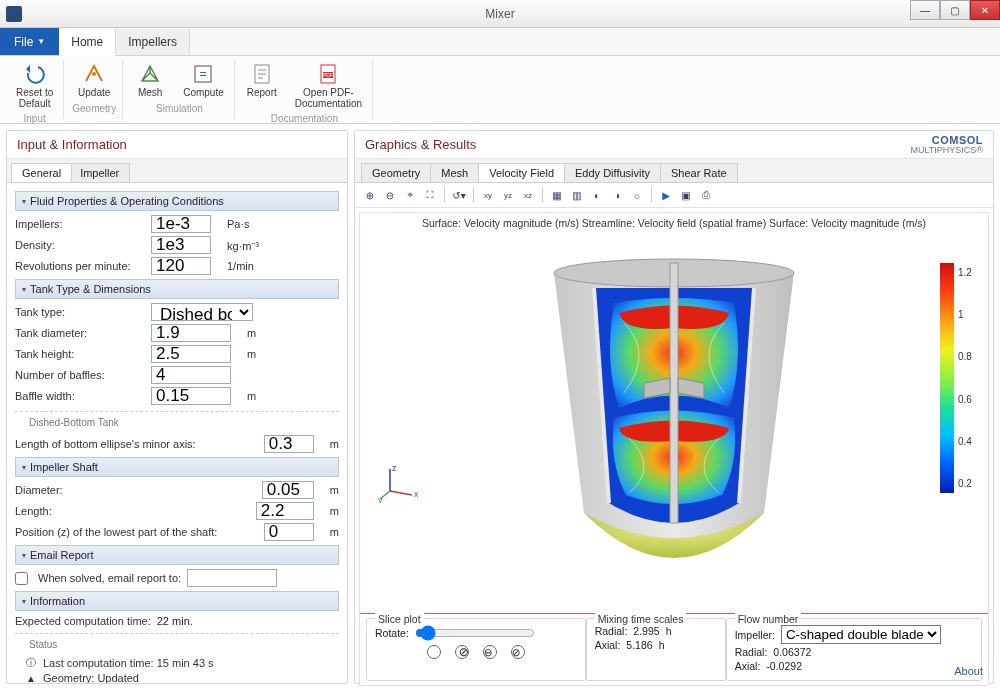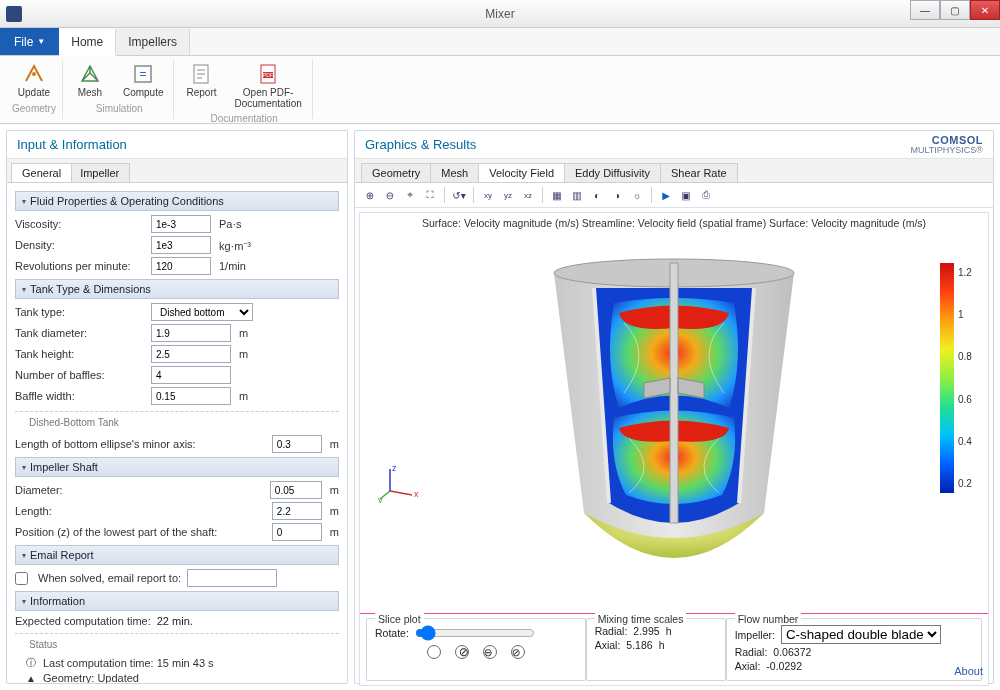--- a/index.html
+++ b/index.html
@@ -26,37 +26,37 @@
   .r-item { display:flex; flex-direction:column; align-items:center; gap:2px; padding:2px 4px; min-width:38px;}
   .r-item .ic { width:24px; height:24px; display:flex; align-items:center; justify-content:center;}
   .r-item span { font-size:10px; color:#3a3a3a; text-align:center; line-height:1.05;}
   .r-group-label { font-size:10px; color:#9a9a9a; margin-top:2px;}
   
   
   .main { display:flex; height:calc(690px - 28px - 28px - 68px); padding:6px; gap:6px; background:#fff;}
   .panel { border:1px solid #cfd6e0; border-radius:2px; background:#fff; display:flex; flex-direction:column; }
   .panel-left { width:342px; }
   .panel-right { flex:1; position:relative;}
-  .panel-hdr { padding:6px 10px; font-size:13px; color:#0369a1; border-bottom:1px solid #e3e3e3;}
+  .panel-hdr { padding:6px 10px; font-size:13px; color:#7f1d1d; border-bottom:1px solid #e3e3e3;}
   
   
   .ltabs { display:flex; border-bottom:1px solid #cfcfcf; background:#f3f3f3; padding-left:4px; padding-top:4px;}
   .ltab { padding:3px 10px; font-size:11px; border:1px solid #cfcfcf; border-bottom:none; background:#fff; margin-right:-1px;}
   .ltab.inactive { background:#ececec;padding-left:8px;}
   
   .scroll { overflow-y:auto; flex:1; padding:4px 8px;}
   
   .section-hdr { background:linear-gradient(#e9eef6,#d7e1ef); border:1px solid #bcc6d6; padding:3px 6px; font-size:11px; color:#223; margin:4px 0; display:flex; align-items:center; gap:4px;}
   .section-hdr::before { content:"▾"; font-size:8px; color:#556;}
   
   .row { display:flex; align-items:center; margin:3px 0; gap:6px;}
   .row label { width:130px; font-size:11px; color:#333;}
-  .row input[type=text], .row select { height:18px; border:1px solid #9faab8; padding:0 4px; font-size:10px; background:#fff;}
+  .row input[type=text], .row select { height:18px; border:1px solid #9faab8; padding:0 4px; font-size:17px; background:#fff;}
   .row .val { width:60px;}
-  .row .unit { font-size:11px; color:#333; margin-left:2px;}
+  .row .unit { font-size:11px; color:#333; margin-left:10px;}
   .row.wide label { width:auto; flex:1;}
   
   .subgroup { border-top:1px dashed #ccc; margin:6px 0 4px; padding-top:4px; }
   .subgroup-label { font-size:10px; color:#777; margin:-11px 0 4px 10px; background:#fff; display:inline-block; padding:0 4px;}
   
   .info-line { display:flex; align-items:center; gap:6px; font-size:11px; color:#333; margin:3px 0 3px 10px;}
   .info-ic { width:12px; height:12px; display:inline-flex; align-items:center; justify-content:center; font-size:10px;}
   
   
   .rtabs { display:flex; border-bottom:1px solid #cfcfcf; background:#f3f3f3; padding:4px 0 0 6px;}
@@ -112,20 +112,35 @@
   <div class="file-btn">
     <span>File</span>
     <span style="font-size:8px;">▼</span>
   </div>
   <div class="menutab">Home</div>
   <div class="menutab inactive">Impellers</div>
 </div>
 
 <div class="ribbon">
 
+  <div class="r-group">
+    <div class="r-icons">
+      <div class="r-item">
+        <div class="ic">
+            <svg width="22" height="22">
+              <path d="M14 4 A8 8 0 1 1 4 10" fill="none" stroke="#2a6ac0" stroke-width="2"></path>
+              <path d="M2 6 L6 2 L6 10 Z" fill="#2a6ac0"></path>
+            </svg>
+          </div>
+        <span style="white-space:pre-line;">Reset to
+Default</span>
+      </div>
+    </div>
+    <div class="r-group-label">Input</div>
+  </div>
 
   <div class="r-group">
     <div class="r-icons">
       <div class="r-item">
         <div class="ic">
             <svg width="22" height="22">
               <path d="M3 18 L11 3 L19 18" fill="none" stroke="#d07a10" stroke-width="2"></path>
               <circle cx="11" cy="11" r="2" fill="#d07a10"></circle>
             </svg>
           </div>
@@ -192,21 +207,21 @@
   <div class="panel panel-left">
     <div class="panel-hdr">Input &amp; Information</div>
     <div class="ltabs">
       <div class="ltab">General</div>
       <div class="ltab inactive">Impeller</div>
     </div>
     <div class="scroll">
 
       <div class="section-hdr">Fluid Properties &amp; Operating Conditions</div>
       <div class="row">
-          <label>Viscosity:</label>
+          <label>Impellers:</label>
         <input class="val" type="text" value="1e-3" style="">
         <span class="unit">Pa·s</span>
         </div>
       <div class="row">
           <label>Density:</label>
         <input class="val" type="text" value="1e3" style="">
         <span class="unit">kg·m⁻³</span>
         </div>
       <div class="row">
           <label>Revolutions per minute:</label>
@@ -247,21 +262,21 @@
       </div>
 
       <div class="section-hdr">Impeller Shaft</div>
       <div class="row wide">
           <label>Diameter:</label>
         <input class="val" style="width: 52px;" type="text" value="0.05">
         <span class="unit">m</span>
         </div>
       <div class="row wide">
           <label>Length:</label>
-        <input class="val" style="width: 50px;" type="text" value="2.2">
+        <input class="val" style="width: 58px;" type="text" value="2.2">
         <span class="unit">m</span>
         </div>
       <div class="row wide">
           <label>Position (z) of the lowest part of the shaft:</label>
         <input class="val" style="width: 50px;" type="text" value="0">
         <span class="unit">m</span>
         </div>
 
       <div class="section-hdr">Email Report</div>
       <div class="row">

